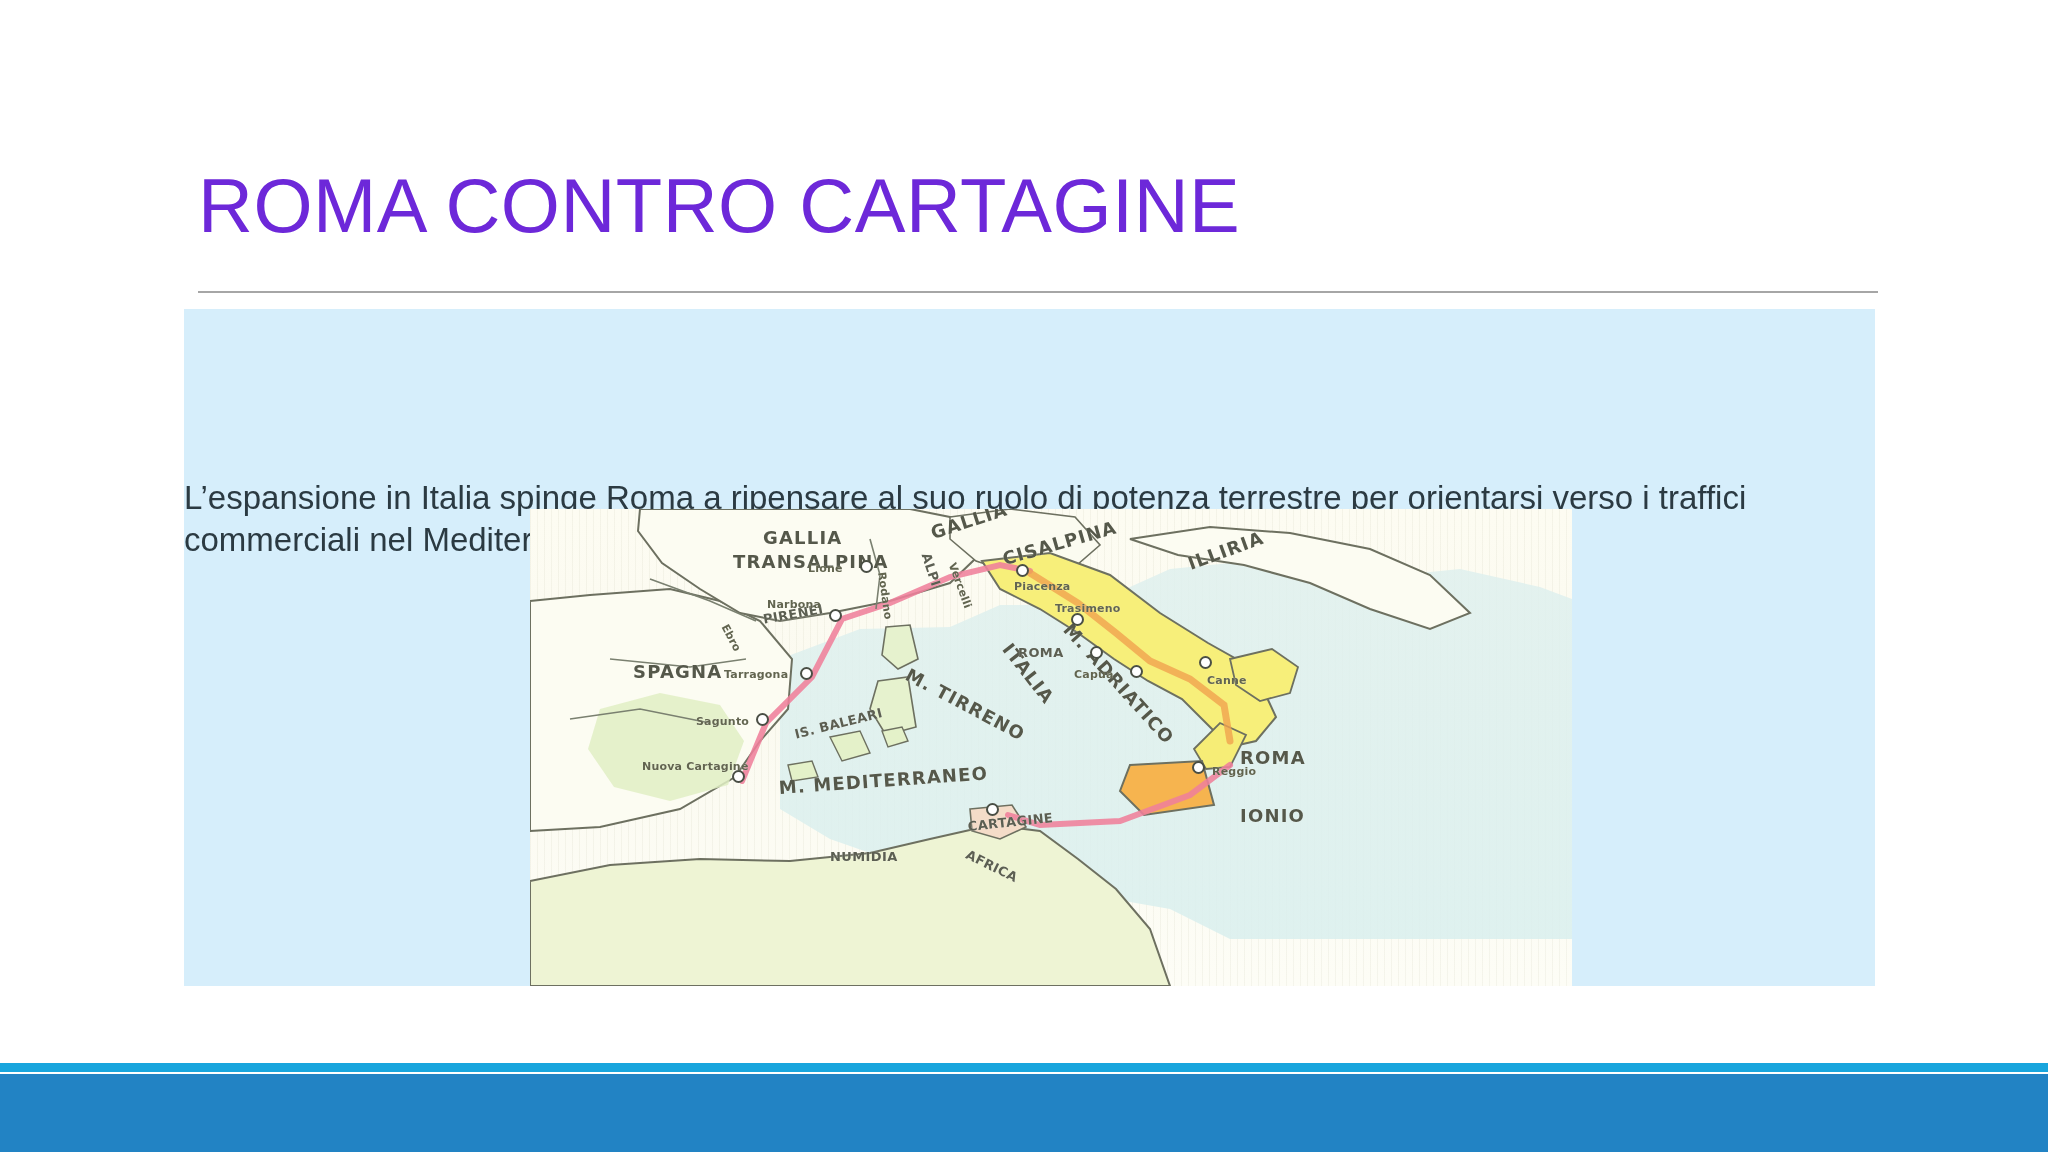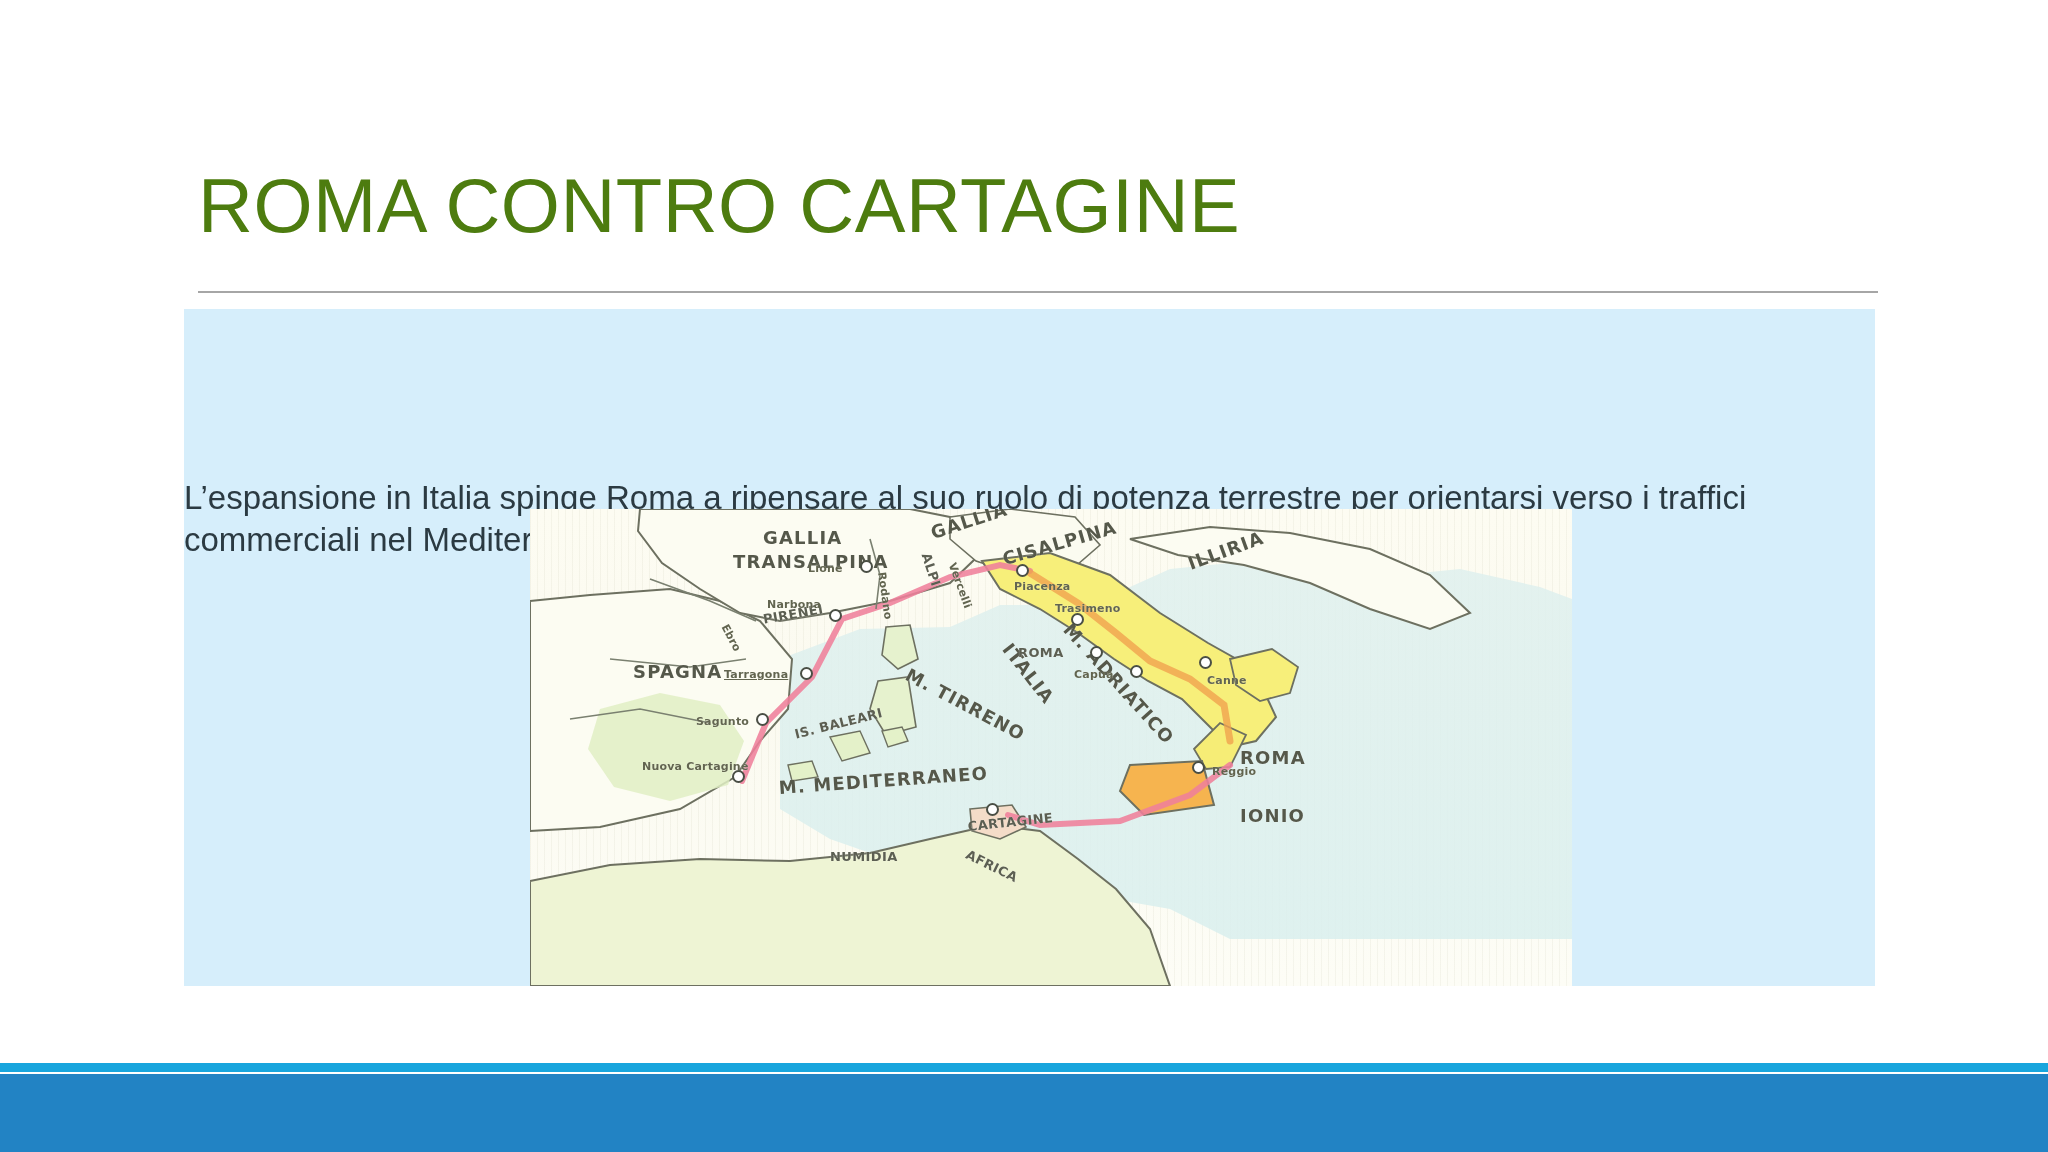--- a/index.html
+++ b/index.html
@@ -18,21 +18,21 @@
 
   
   #slide-title {
     position: absolute;
     left: 198px;
     top: 168px;
     width: 1690px;
     font-size: 76px;
     line-height: 1.0;
     font-weight: 400;
-    color: #4d7c0f;
+    color: #6d28d9;
     letter-spacing: 0.5px;
     white-space: nowrap;
   }
 
   #title-rule {
     position: absolute;
     left: 198px;
     top: 291px;
     width: 1680px;
     height: 2px;
@@ -228,21 +228,21 @@
       <div class="map-label small" style="left: 300px; top: 340px; transform-origin: left top;">NUMIDIA</div>
       <div class="map-label small" style="left: 403px; top: 42px; transform: rotate(72deg); transform-origin: left top;">ALPI</div>
       <div class="map-label tiny" style="left: 428px; top: 52px; transform: rotate(70deg); transform-origin: left top;">Vercelli</div>
       <div class="map-label tiny" style="left: 358px; top: 62px; transform: rotate(82deg); transform-origin: left top;">Rodano</div>
       <div class="map-label tiny" style="left: 200px; top: 113px; transform: rotate(62deg); transform-origin: left top;">Ebro</div>
       <div class="city-dot" style="left: 330px; top: 51px;"></div>
       <div class="map-label tiny" style="left: 278px; top: 53px;">Lione</div>
       <div class="city-dot" style="left: 299px; top: 100px;"></div>
       <div class="map-label tiny" style="left: 237px; top: 89px;">Narbona</div>
       <div class="city-dot" style="left: 270px; top: 158px;"></div>
-      <div class="map-label tiny" style="left: 194px; top: 159px; text-decoration: underline;">Tarragona</div>
+      <div class="map-label tiny" style="left: 194px; top: 159px;">Tarragona</div>
       <div class="city-dot" style="left: 226px; top: 204px;"></div>
       <div class="map-label tiny" style="left: 166px; top: 206px; text-align: right;">Sagunto</div>
       <div class="city-dot" style="left: 202px; top: 261px;"></div>
       <div class="map-label tiny" style="left: 112px; top: 251px;">Nuova Cartagine</div>
       <div class="city-dot" style="left: 486px; top: 55px;"></div>
       <div class="map-label tiny" style="left: 484px; top: 71px;">Piacenza</div>
       <div class="city-dot" style="left: 541px; top: 104px;"></div>
       <div class="map-label tiny" style="left: 525px; top: 93px;">Trasimeno</div>
       <div class="city-dot" style="left: 560px; top: 137px;"></div>
       <div class="map-label small" style="left: 488px; top: 136px;">ROMA</div>

